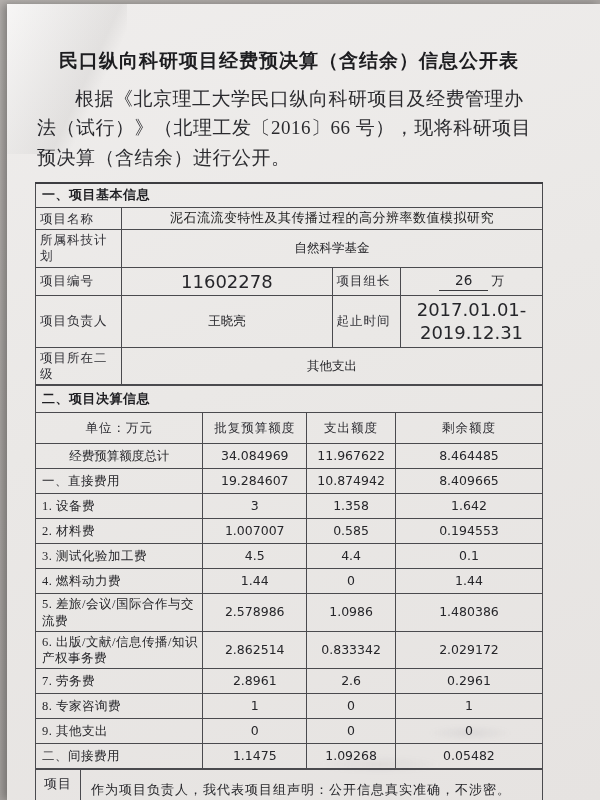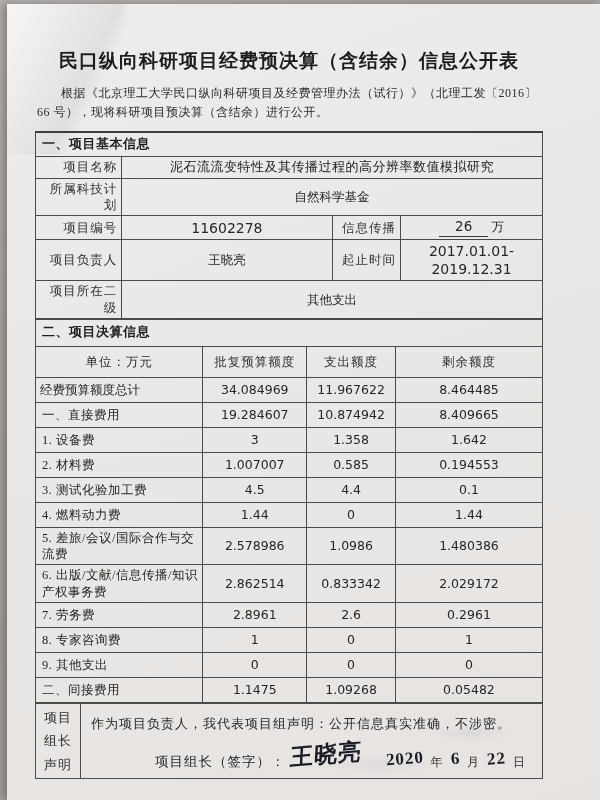--- a/index.html
+++ b/index.html
@@ -30,43 +30,43 @@
     filter:blur(2px);pointer-events:none;
   }
   .content{position:absolute;left:28px;top:0;width:508px;}
 
   h1.title{
     margin:44px 0 10px 0;text-align:center;
     font-family:"Liberation Sans", sans-serif;
     font-size:19px;font-weight:700;letter-spacing:1px;color:#1d1d20;
   }
   p.intro{
-    margin:8px 2px 10px 2px;font-size:12px;line-height:1.55;
+    margin:8px 2px 10px 2px;font-size:19px;line-height:1.55;
     text-indent:2em;letter-spacing:.5px;color:#2a2a2e;
   }
 
   table{border-collapse:collapse;width:100%;table-layout:fixed;padding-left:21px;}
   td{border:1px solid #4a4a4e;padding:2px 4px;font-size:12.5px;line-height:1.3;vertical-align:middle;}
   table.t1{border-top:2px solid #3d3d41;}
   td.sec{
     font-family:"Liberation Sans", sans-serif;font-weight:700;font-size:13px;
     padding:3px 6px;letter-spacing:.5px;color:#1f1f23;
   }
-  .t1 td.lab{text-align:right;color:#303036;letter-spacing:1px;margin-top:8px;}
+  .t1 td.lab{text-align:left;color:#303036;letter-spacing:1px;margin-top:8px;}
   .t1 td.val{text-align:center;}
   .t1 td.pname{font-size:13px;letter-spacing:.5px;color:#222;text-align:center;}
   .t1 td.role{font-size:12px;letter-spacing:.5px;}
   .num,{font-family:"DejaVu Sans", sans-serif;}
-  .t1 .mono{font-family:"DejaVu Sans", sans-serif;font-size:14px;}
+  .t1 .mono{font-family:"DejaVu Sans", sans-serif;font-size:18px;}
   .uline{display:inline-block;border-bottom:1px solid #3a3a3e;padding:0 16px;font-family:"DejaVu Sans", sans-serif;font-size:13.5px;}
 
   .t2 td{height:20px;}
   .t2 td.h{text-align:center;letter-spacing:1px;color:#2c2c32;height:26px;}
   .t2 td.rowlab{padding-left:6px;letter-spacing:.5px;}
-  .t2 td.c{text-align:left;}
+  .t2 td.c{text-align:center;}
   .t2 td.n{text-align:center;font-family:"DejaVu Sans", sans-serif;font-size:12.5px;}
 
   table.decl td{height:auto;}
   .decl .side{
     width:36px;text-align:center;font-size:13px;letter-spacing:1px;
     white-space:pre-line;line-height:1.8;color:#2c2c32;
   }
   .decl .body{padding:6px 8px 4px 10px;}
   .decl .stmt{font-size:13px;letter-spacing:1px;margin:2px 0 14px 0;}
   .signrow{display:flex;align-items:flex-end;font-size:13.5px;letter-spacing:1px;}
@@ -105,21 +105,21 @@
           <td class="lab">项目名称</td>
           <td colspan="3" class="val pname">泥石流流变特性及其传播过程的高分辨率数值模拟研究</td>
         </tr>
         <tr>
           <td class="lab">所属科技计划</td>
           <td colspan="3" class="val">自然科学基金</td>
         </tr>
         <tr>
           <td class="lab">项目编号</td>
           <td class="val mono">11602278</td>
-          <td class="lab">信息传播</td>
+          <td class="lab">项目组长</td>
           <td class="val">
             <span class="uline">26</span>
             <span>万</span>
           </td>
         </tr>
         <tr>
           <td class="lab">项目负责人</td>
           <td class="val">王晓亮</td>
           <td class="lab">起止时间</td>
           <td class="val mono">2017.01.01-2019.12.31</td>

